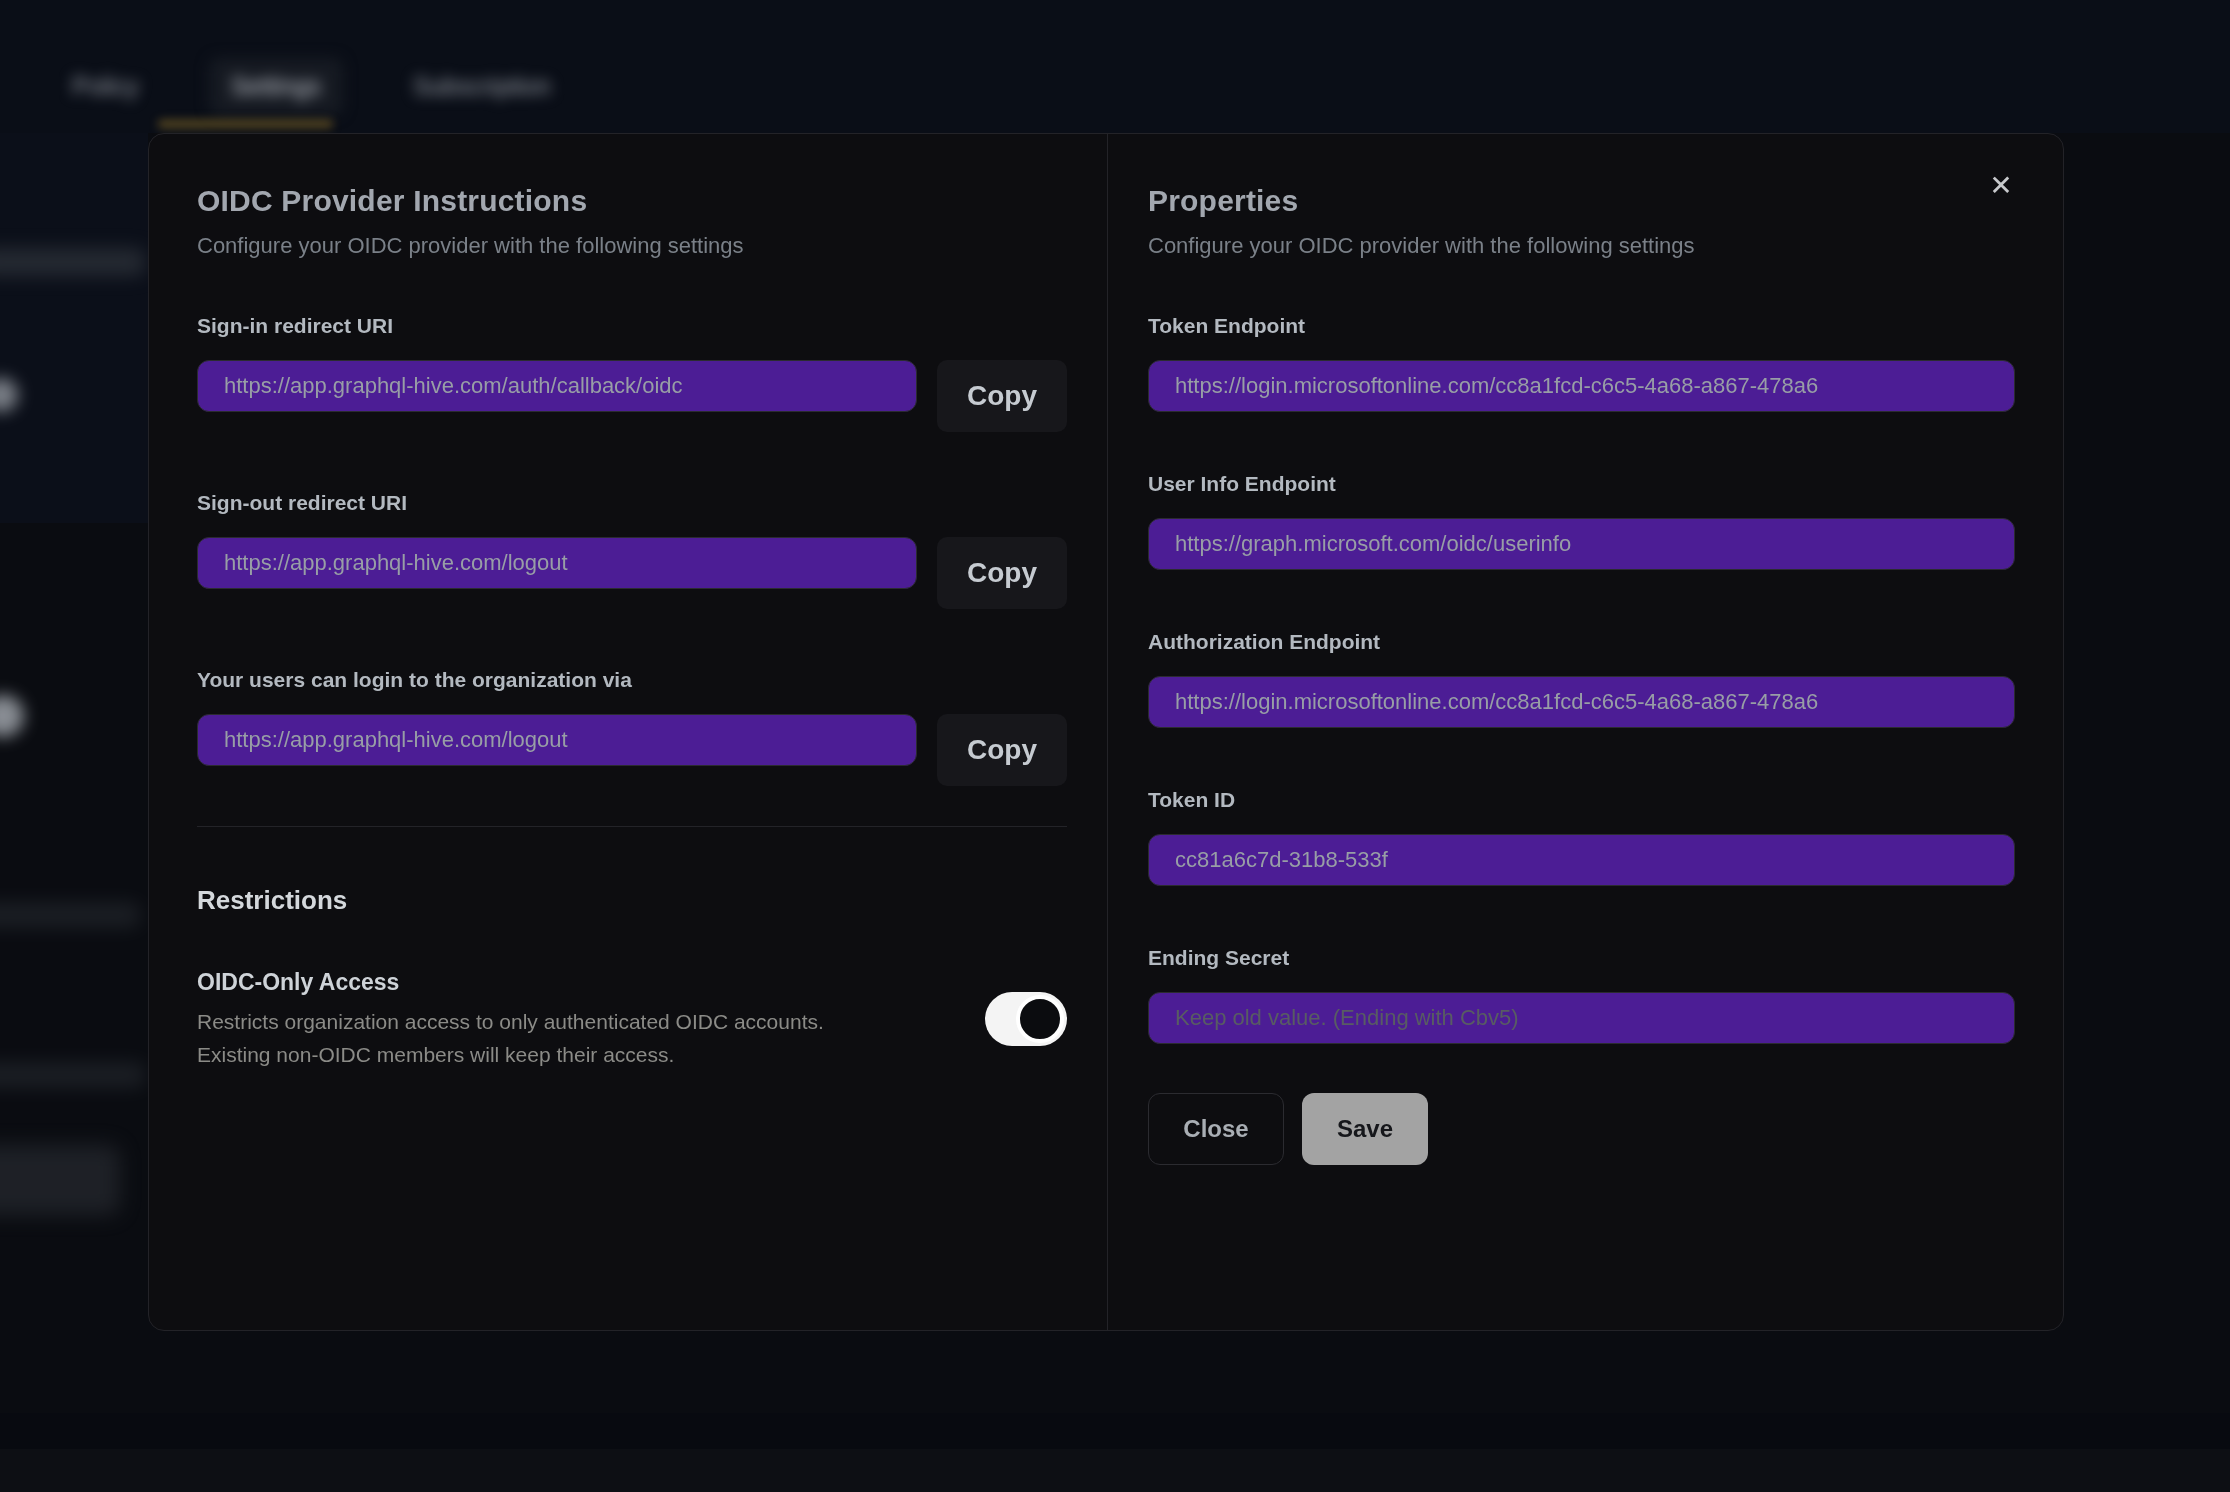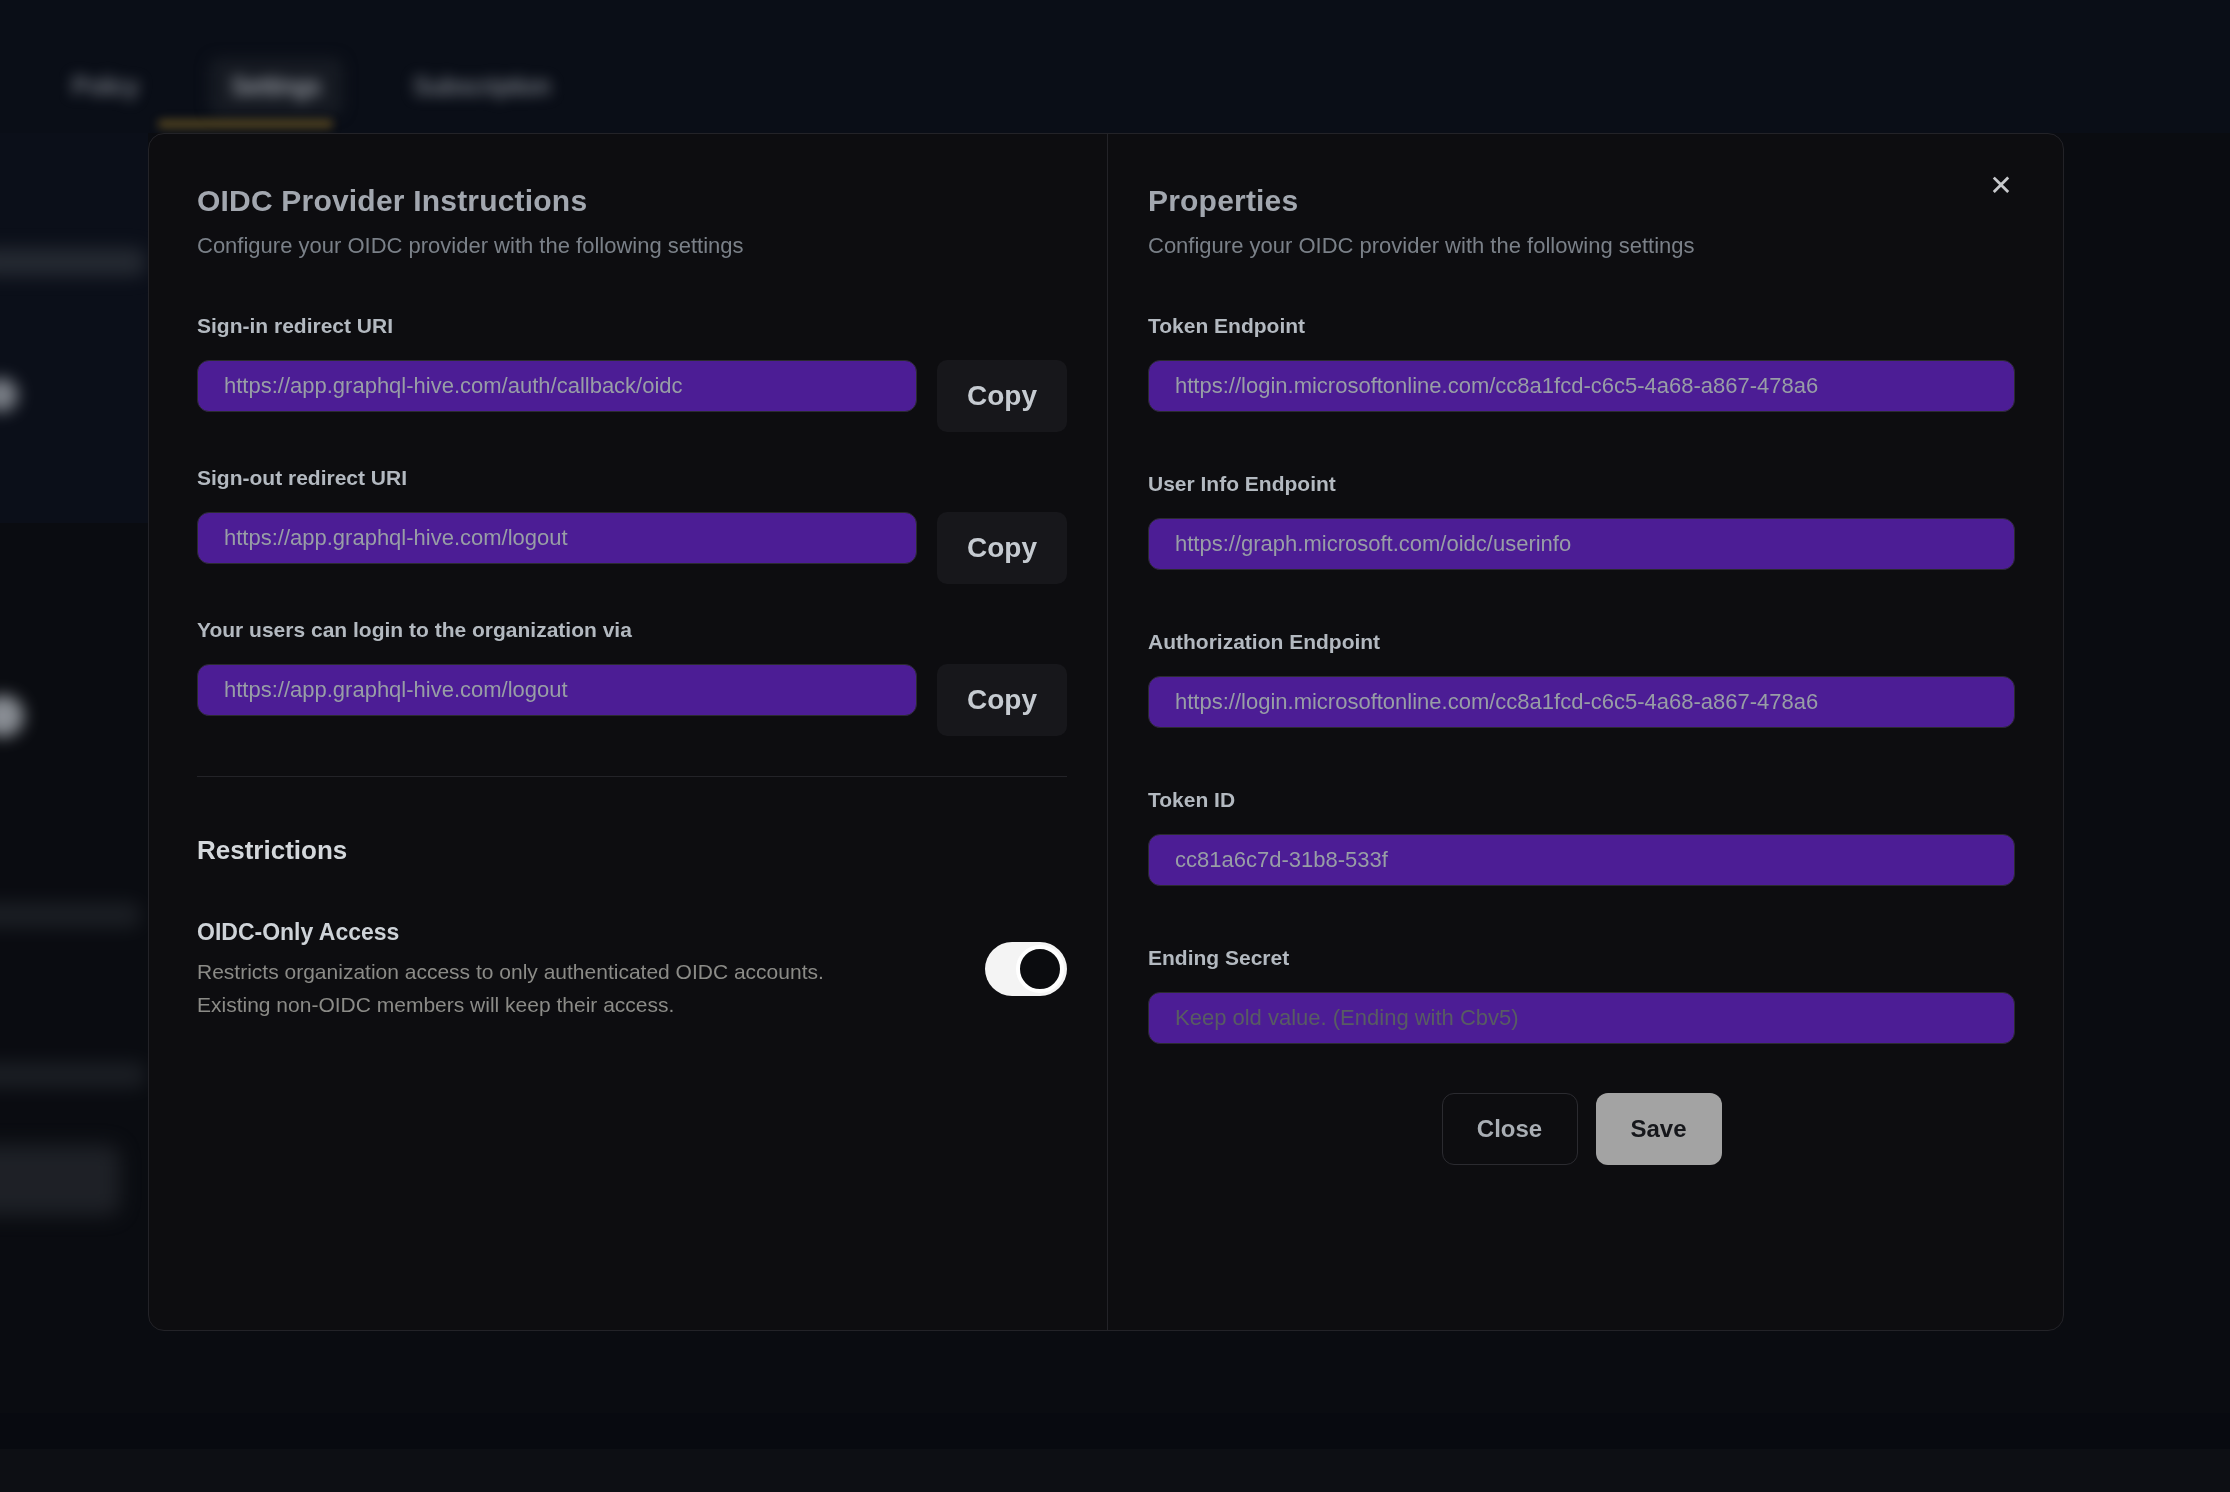--- a/index.html
+++ b/index.html
@@ -44,21 +44,21 @@
   .col-left {
     width:959px; flex:none; border-right:1px solid #232328;
     padding:48px 40px 48px 48px;
   }
   .col-right { flex:1; padding:48px 48px 48px 40px; position:relative; }
 
   .section-title { font-size:30px; line-height:38px; font-weight:700; color:#a2a7af; letter-spacing:0.2px; }
   .section-sub { margin-top:12px; font-size:22px; line-height:28px; color:#7a8088; }
 
   .field-label { font-size:21px; line-height:28px; font-weight:700; color:#b3b9c0; }
-  .col-left .field-label { margin-top:32px; }
+  .col-left .field-label { margin-top:57px; }
   .col-left .field-label.first { margin-top:52px; }
   .col-right .field-label { margin-top:58px; }
   .col-right .field-label.first { margin-top:52px; }
 
   .field-row { margin-top:20px; display:flex; gap:20px; align-items:stretch; }
   .text-input {
     height:52px; width:100%; flex:1;
     background:#4c1d95; border:1px solid #2b2b30; border-radius:12px;
     color:#989ea6; font-size:22px; font-family:inherit;
     padding:0 26px; outline:none;
@@ -89,21 +89,21 @@
     position:absolute; top:3px; right:3px; width:48px; height:48px;
     background:#0b0c0f; border:4px solid #ffffff; border-radius:50%;
   }
 
   .close-x {
     position:absolute; top:30px; right:40px; width:44px; height:44px;
     background:none; border:none; color:#c7c9cc; font-size:28px; line-height:44px;
     text-align:center; cursor:pointer; font-family:inherit;
   }
 
-  .btn-row { margin-top:49px; display:flex; justify-content:center; gap:18px; }
+  .btn-row { margin-top:49px; display:flex; justify-content:flex-start; gap:18px; }
   .btn {
     height:72px; border-radius:12px; font-family:inherit; font-size:24px; cursor:pointer;
   }
   .btn-close {
     width:136px; background:transparent; border:1px solid #2b2b30; color:#a9aeb4; font-weight:600;
   }
   .btn-save {
     width:126px; background:#a3a3a3; border:none; color:#16171b; font-weight:700;
   }
 </style>

